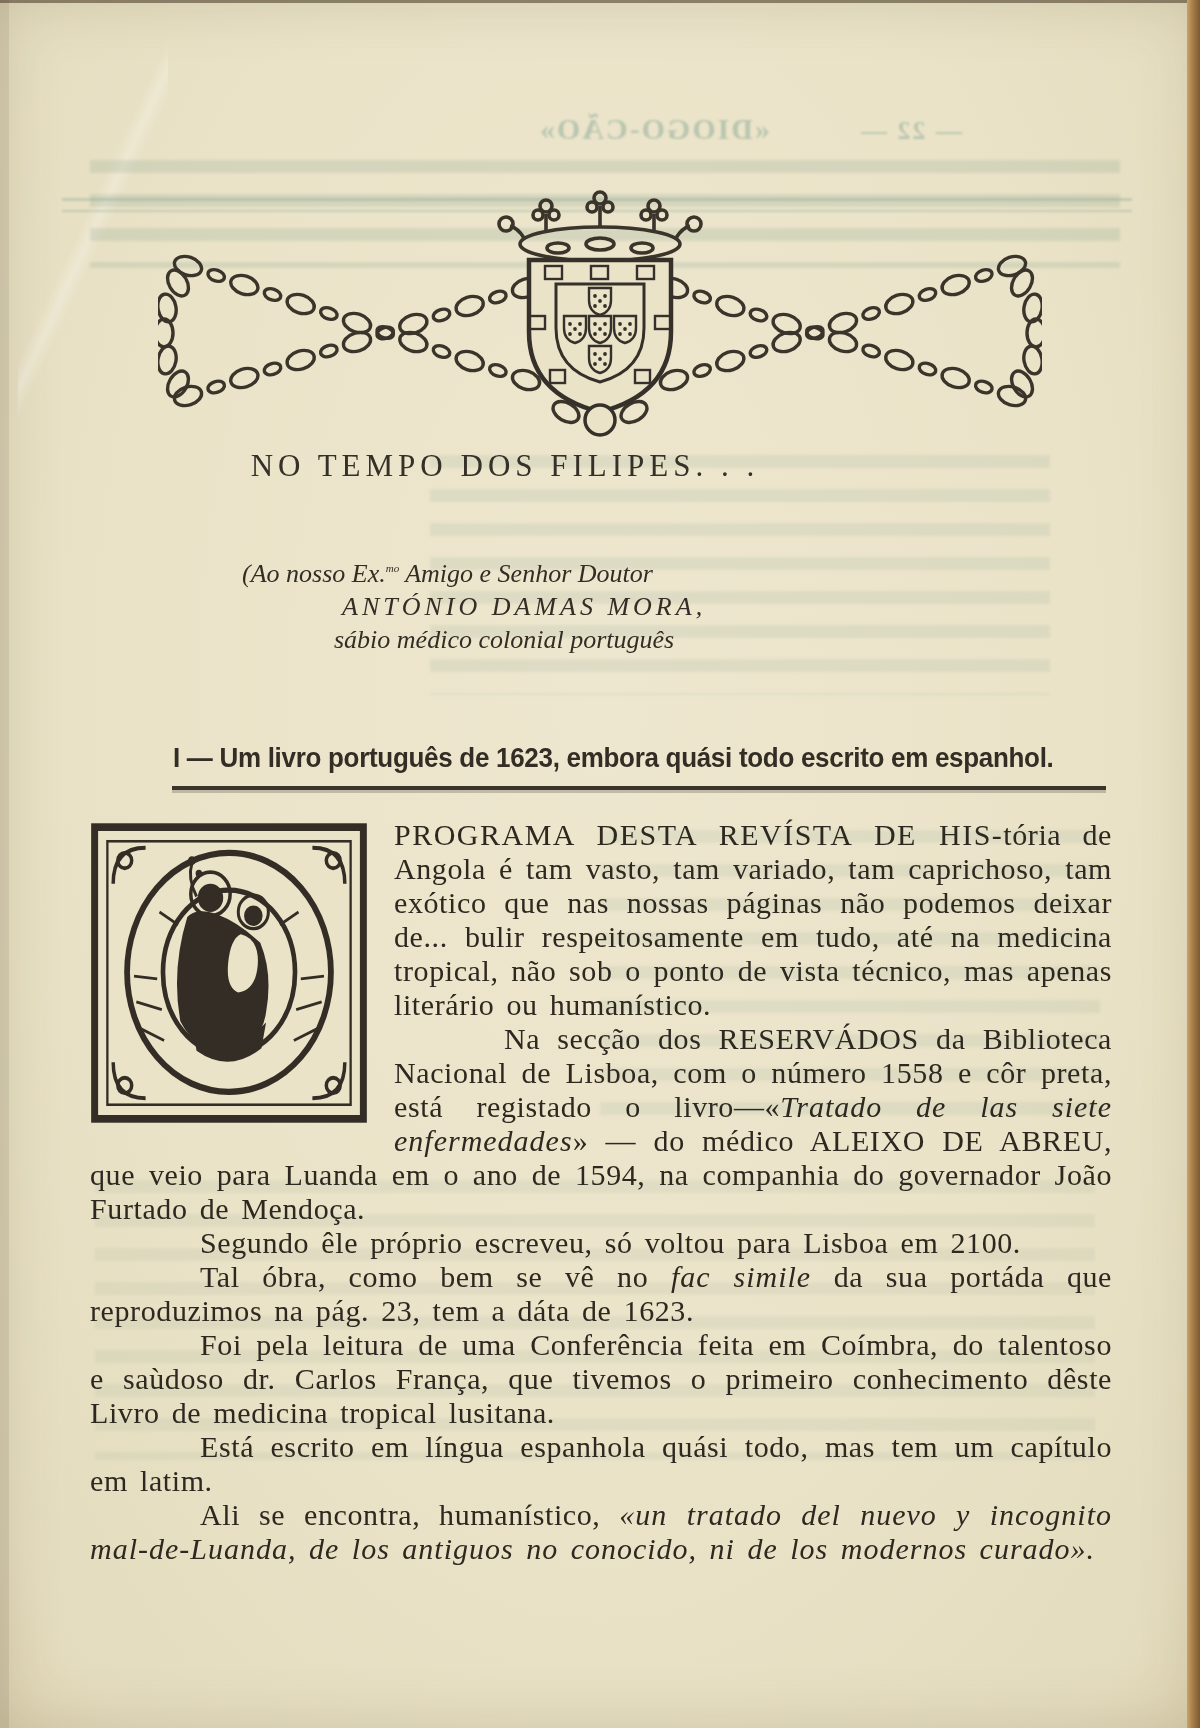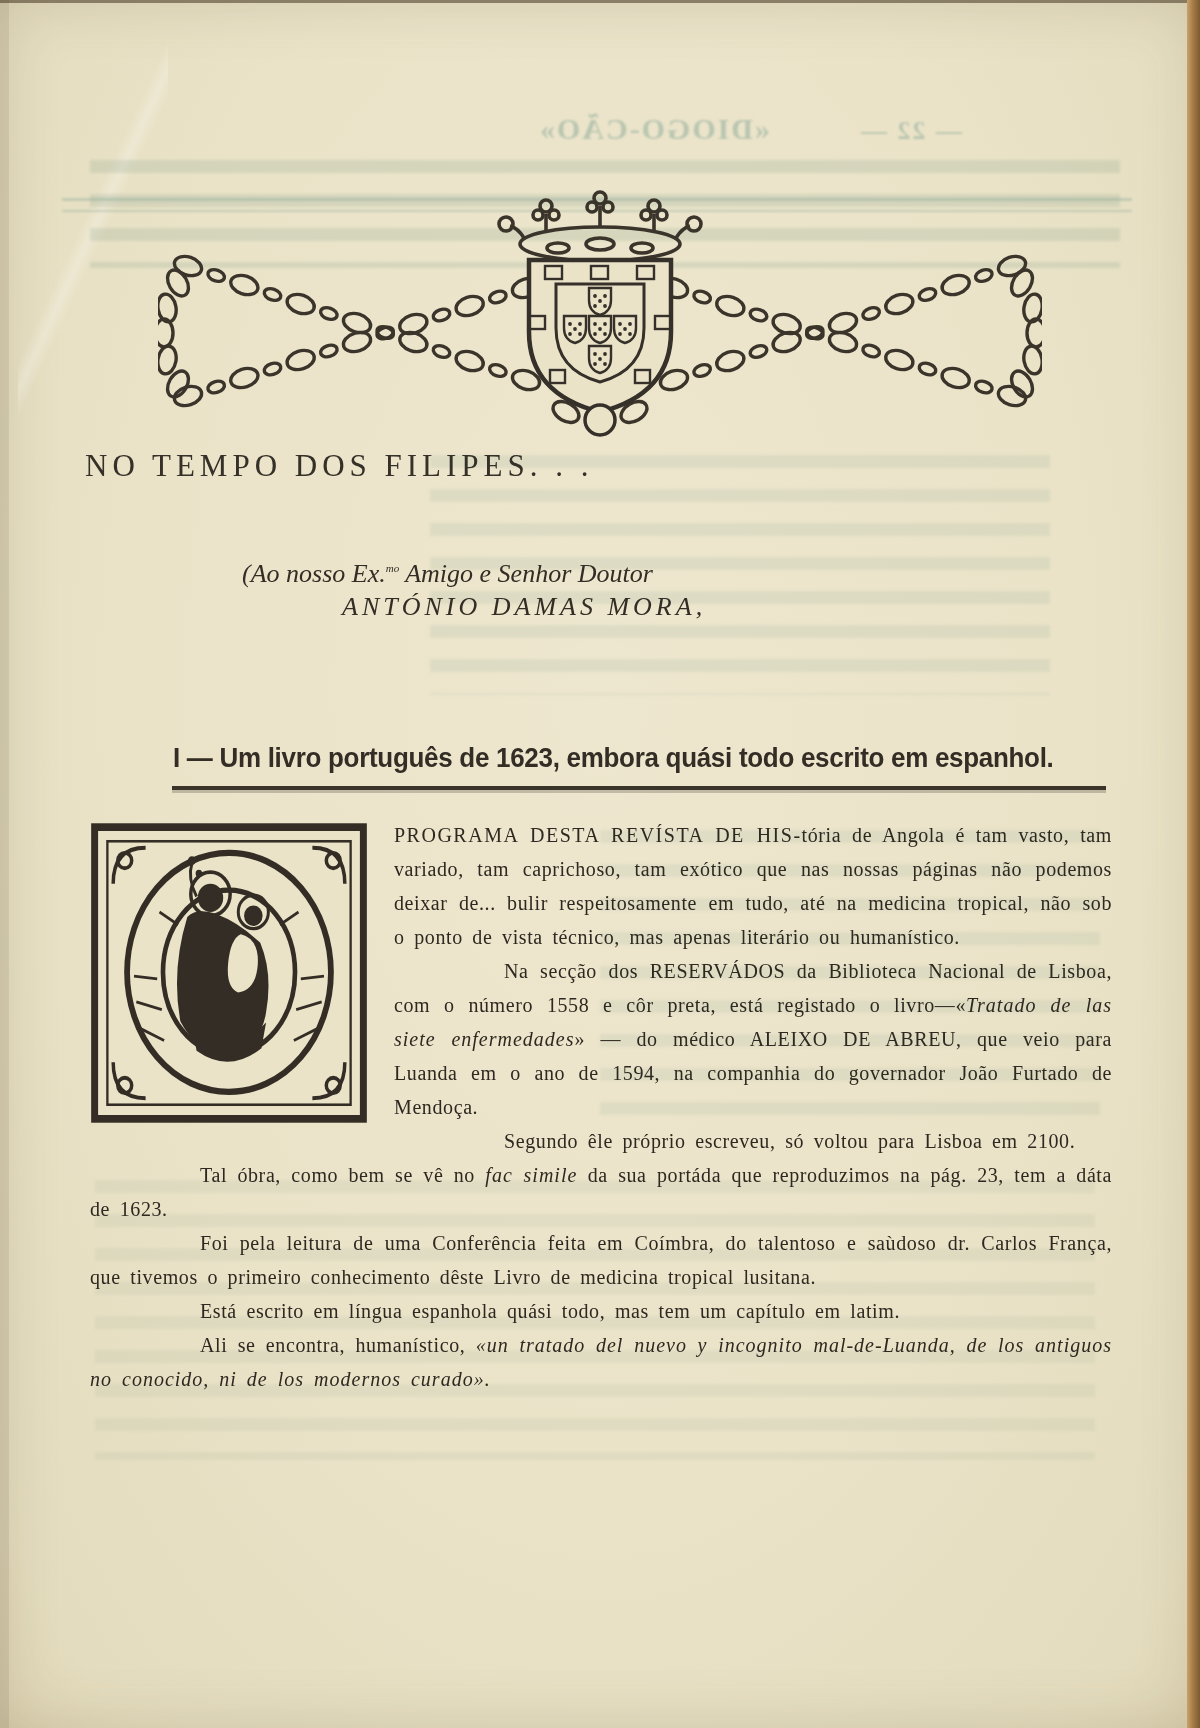--- a/index.html
+++ b/index.html
@@ -33,21 +33,21 @@
     background:repeating-linear-gradient(to bottom,rgba(110,145,125,.55) 0 13px,transparent 13px 34px);}
   .bb1{left:90px;top:160px;width:1030px;height:108px;}
   .bb2{left:430px;top:455px;width:620px;height:240px;opacity:.22;}
   .bb3{left:600px;top:830px;width:500px;height:300px;opacity:.20;}
   .bb4{left:95px;top:1180px;width:1000px;height:280px;opacity:.16;}
 
   
   .emblem{position:absolute;left:158px;top:188px;width:884px;height:252px;}
 
   
-  .title-block{position:absolute;left:85px;top:448px;width:840px;}
+  .title-block{position:absolute;left:85px;top:448px;width:840px;text-align:center;}
   .series-title{font-size:31px;letter-spacing:5px;color:#353028;white-space:nowrap;}
   .main-title{display:inline-block;margin-top:7px;padding-bottom:5px;
     font-family:"Liberation Sans","DejaVu Sans",sans-serif;font-weight:bold;
     font-size:41px;letter-spacing:2px;color:#332d25;border-bottom:4px solid #3a342b;
     transform:scaleY(1.04);}
 
   
   .dedication{position:absolute;left:242px;top:552px;font-style:italic;font-size:26px;
     line-height:33px;color:#332d25;}
   .dedication .d2{padding-left:100px;letter-spacing:4px;}
@@ -55,21 +55,21 @@
   .dedication sup{font-size:11px;font-style:italic;}
 
   
   .section-heading{position:absolute;left:173px;top:742px;width:940px;
     font-family:"Liberation Sans","DejaVu Sans",sans-serif;font-weight:bold;
     font-size:26px;letter-spacing:-.3px;color:#332d25;white-space:nowrap;transform:scaleY(1.08);}
   .section-rule{position:absolute;left:172px;top:786px;width:934px;height:4px;
     background:#3a342b;box-shadow:0 3px 0 rgba(58,52,43,.25);}
 
   
-  .body-text{position:absolute;left:90px;top:818px;width:1022px;font-size:20px;
+  .body-text{position:absolute;left:90px;top:818px;width:1022px;font-size:30px;
     line-height:34px;text-align:justify;color:#2e2820;letter-spacing:.6px;word-spacing:4px;}
   .body-text p{margin:0;}
   .body-text p.ind{text-indent:110px;}
   .body-text em{font-style:italic;letter-spacing:1px;}
   .initial-float{float:left;width:278px;height:302px;margin:4px 26px 6px 0;}
   .caps{letter-spacing:1.5px;}
 </style>
 </head>
 <body>
 
@@ -232,20 +232,21 @@
     </svg>
   </div>
 
   <div class="title-block">
     <div class="series-title">NO TEMPO DOS FILIPES. . .</div>
   </div>
 
   <div class="dedication">
     <div class="d1"><span>(Ao nosso Ex.</span><sup>mo</sup><span> Amigo e Senhor Doutor</span></div>
     <div class="d2">ANTÓNIO DAMAS MORA,</div>
+    <div class="d3">sábio médico colonial português</div>
   </div>
 
   <div class="section-heading">I — Um livro português de 1623, embora quási todo escrito em espanhol.</div>
   <div class="section-rule"></div>
 
   <div class="body-text">
     <div class="initial-float">
       <svg viewBox="0 0 240 235" width="278" height="302" preserveAspectRatio="none">
         <rect x="4" y="4" width="232" height="227" fill="#eae3c8" stroke="#332d25" stroke-width="6"></rect>
         <rect x="15" y="15" width="210" height="205" fill="none" stroke="#332d25" stroke-width="2"></rect>

